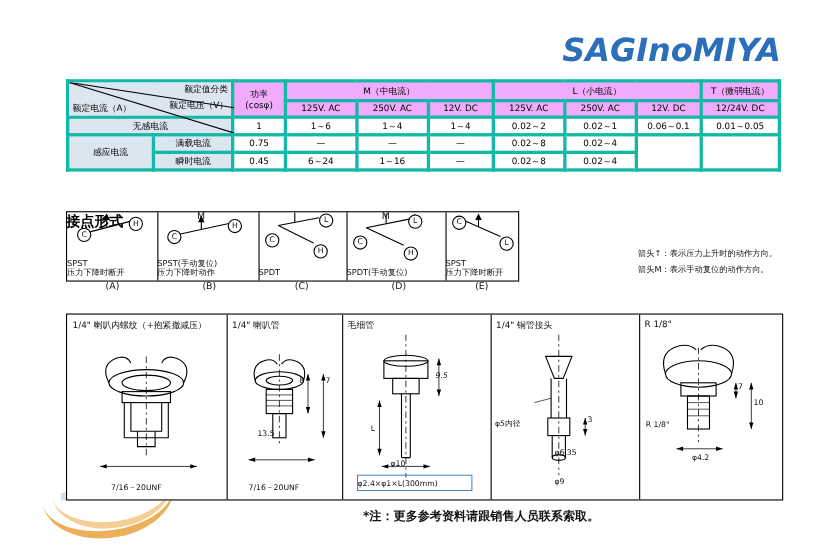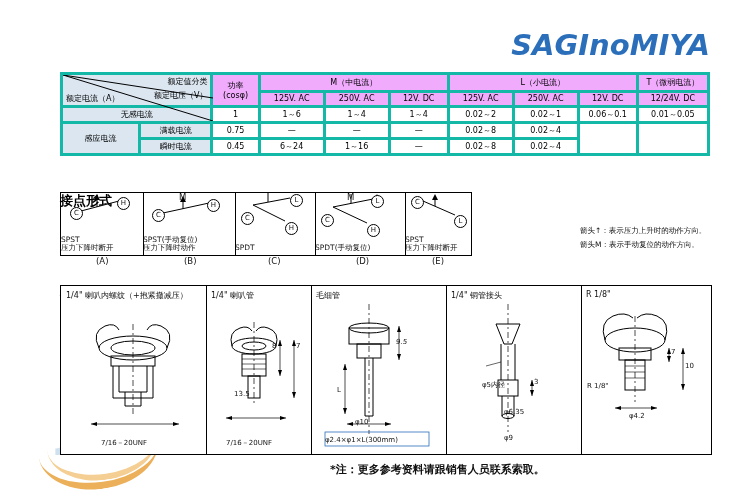--- a/index.html
+++ b/index.html
@@ -322,21 +322,21 @@
         <rect x="52" y="76" width="20" height="16" fill="none" stroke="#000"></rect>
         <line x1="56" y1="92" x2="56" y2="112" stroke="#000"></line>
         <line x1="68" y1="92" x2="68" y2="112" stroke="#000"></line>
         <ellipse cx="62" cy="112" rx="6" ry="2.5" fill="none" stroke="#000"></ellipse>
         <line x1="86" y1="76" x2="86" y2="92" stroke="#000" stroke-width=".7"></line>
         <polygon points="86,76 84,82 88,82" fill="#000"></polygon>
         <polygon points="86,92 84,86 88,86" fill="#000"></polygon>
         <line x1="40" y1="62" x2="55" y2="58" stroke="#000" stroke-width=".6"></line>
       </svg>
       <div class="tiny" style="position:absolute;left:88px;top:92px;">3</div>
-      <div class="tiny" style="position:absolute;left:4px;top:94px;margin-left:32px;">φ5内径</div>
+      <div class="tiny" style="position:absolute;left:4px;top:94px;">φ5内径</div>
       <div class="tiny" style="position:absolute;left:58px;top:122px;">φ6.35</div>
       <div class="tiny" style="position:absolute;left:58px;top:148px;">φ9</div>
     </div>
 
     <div class="js-col" style="left:520px;width:128px;">
       <div class="js-title">R 1/8"</div>
       <svg width="128" height="145" viewBox="0 0 128 145" style="position:absolute;left:0;top:18px;">
         <ellipse cx="54" cy="36" rx="30" ry="12" fill="none" stroke="#000"></ellipse>
         <path d="M24 36 q-6 -18 8 -24 q12 -5 20 2" fill="none" stroke="#000"></path>
         <path d="M84 36 q6 -18 -8 -24 q-12 -5 -20 2" fill="none" stroke="#000"></path>

